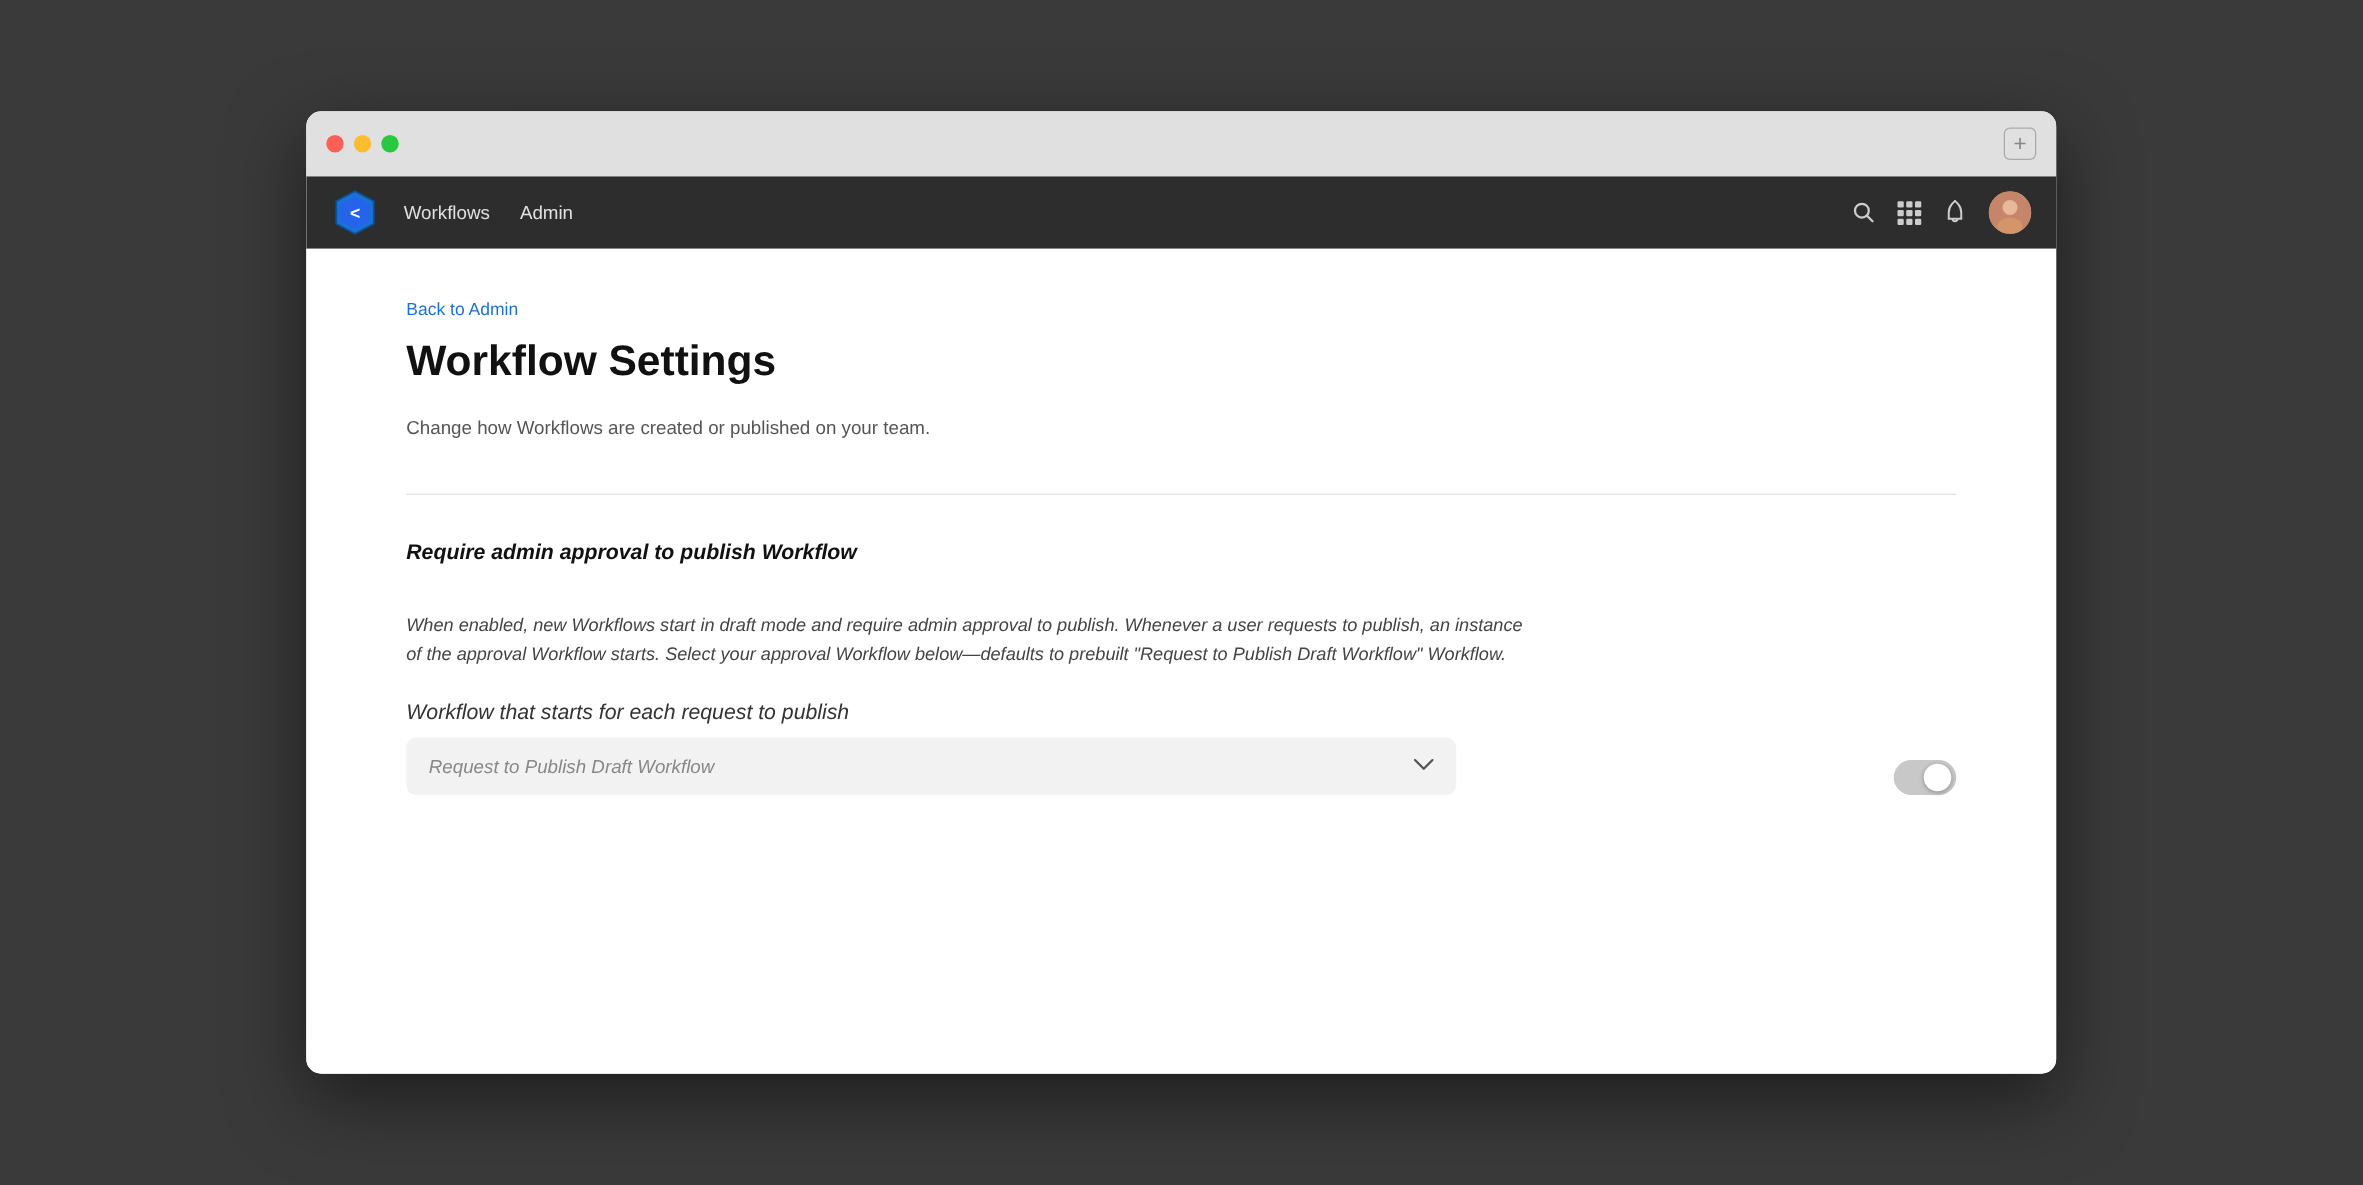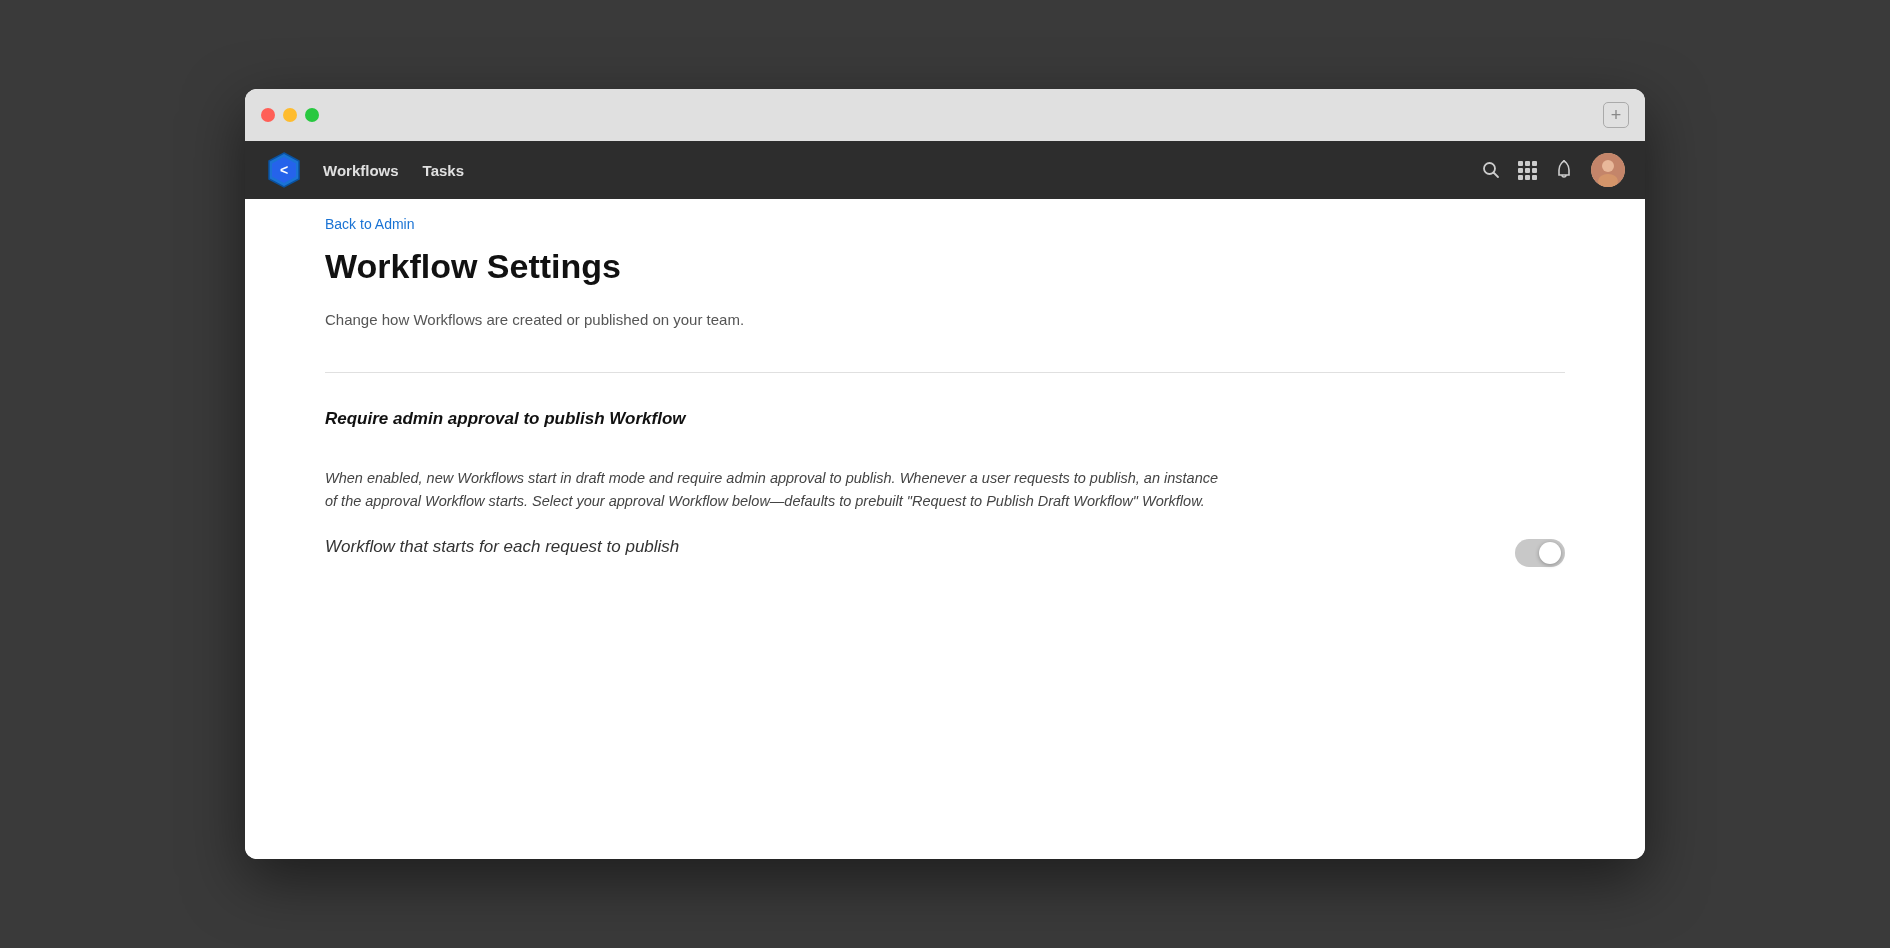--- a/index.html
+++ b/index.html
@@ -82,21 +82,20 @@
       display: flex;
       gap: 24px;
       flex: 1;
     }
 
     .nav-link {
       color: #e0e0e0;
       font-size: 15px;
       cursor: pointer;
       text-decoration: none;
-      font-weight: bold;
     }
 
     .nav-actions {
       display: flex;
       align-items: center;
       gap: 18px;
     }
 
     .nav-icon {
       color: #ccc;
@@ -114,21 +113,21 @@
       overflow: hidden;
       display: flex;
       align-items: center;
       justify-content: center;
       cursor: pointer;
     }
 
     
     .main-content {
       background: #ffffff;
-      padding: 16px 80px 60px 80px;
+      padding: 40px 80px 60px 80px;
       min-height: 660px;
     }
 
     .back-link {
       color: #1a73d4;
       font-size: 14px;
       cursor: pointer;
       text-decoration: none;
       display: inline-block;
       margin-bottom: 14px;
@@ -273,21 +272,21 @@
     <div class="nav-logo">
       <svg viewBox="0 0 38 38" fill="none" xmlns="http://www.w3.org/2000/svg">
         <polygon points="19,2 34,10 34,28 19,36 4,28 4,10" fill="#1a73d4" stroke="#0a52a0" stroke-width="1.5"></polygon>
         <polygon points="19,6 31,12.5 31,25.5 19,32 7,25.5 7,12.5" fill="#2563eb"></polygon>
         <text x="19" y="24" text-anchor="middle" fill="white" font-size="14" font-weight="bold" font-family="sans-serif">&lt;</text>
       </svg>
     </div>
 
     <div class="nav-links">
       <a class="nav-link">Workflows</a>
-      <a class="nav-link">Tasks</a>
+      <a class="nav-link">Admin</a>
     </div>
 
     <div class="nav-actions">
       <div class="nav-icon">
         <svg width="18" height="18" viewBox="0 0 18 18" fill="none">
           <circle cx="7.5" cy="7.5" r="5.5" stroke="#cccccc" stroke-width="1.8"></circle>
           <line x1="11.5" y1="11.5" x2="16" y2="16" stroke="#cccccc" stroke-width="1.8" stroke-linecap="round"></line>
         </svg>
       </div>
       <div class="nav-icon">
@@ -336,20 +335,28 @@
 
     
     <div class="setting-row">
 
       <div class="setting-content">
         <div class="setting-title">Require admin approval to publish Workflow</div>
         <p class="setting-description">When enabled, new Workflows start in draft mode and require admin approval to publish. Whenever a user requests to publish, an instance of the approval Workflow starts. Select your approval Workflow below—defaults to prebuilt "Request to Publish Draft Workflow" Workflow.</p>
 
         <div class="setting-label">Workflow that starts for each request to publish</div>
 
+        <div class="dropdown">
+          <span class="dropdown-text">Request to Publish Draft Workflow</span>
+          <span class="dropdown-chevron">
+            <svg width="16" height="10" viewBox="0 0 16 10" fill="none">
+              <path d="M1 1L8 8L15 1" stroke="#555" stroke-width="1.8" stroke-linecap="round" stroke-linejoin="round"></path>
+            </svg>
+          </span>
+        </div>
       </div>
 
       <div class="toggle-container">
         <div class="toggle">
           <div class="toggle-knob"></div>
         </div>
       </div>
 
     </div>
 

